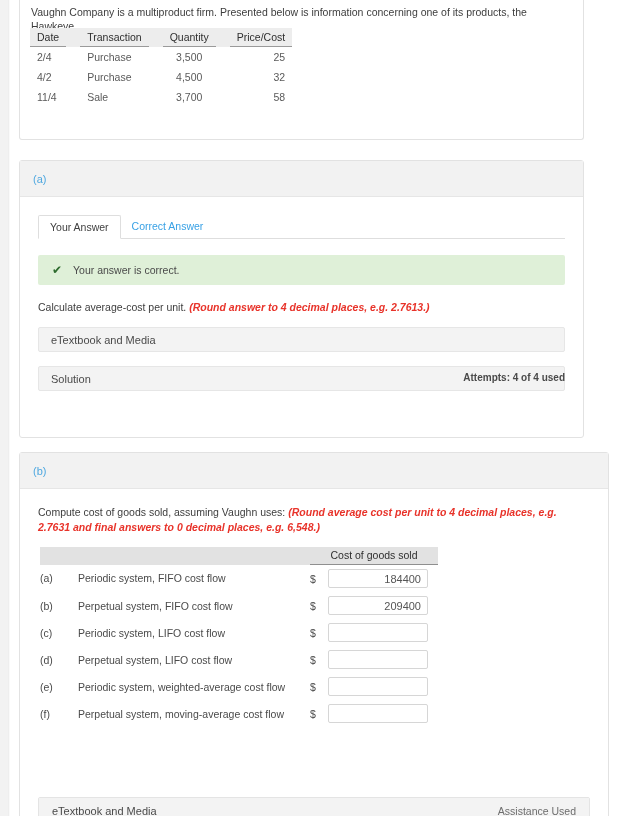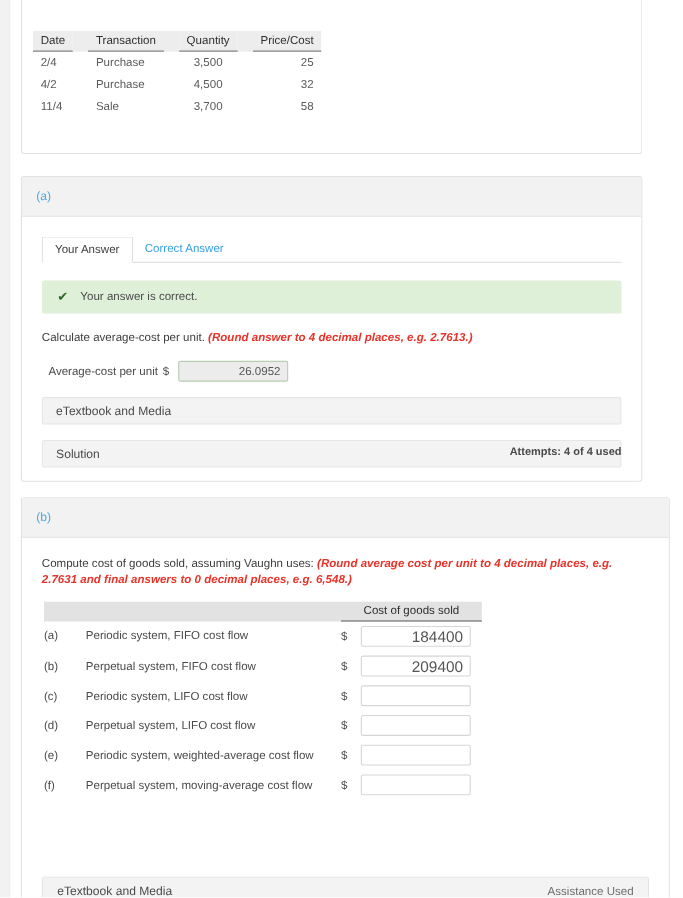--- a/index.html
+++ b/index.html
@@ -148,21 +148,21 @@
     color: #555;
     font-family: "Liberation Sans", sans-serif;
     padding-right: 6px;
     border-radius: 2px;
   }
   input.blank {
     width: 100px; height: 19px;
     border: 1px solid #d6d6d6;
     background: #ffffff;
     text-align: right;
-    font-size: 14px;
+    font-size: 11px;
     color: #555;
     font-family: "Liberation Sans", sans-serif;
     padding-right: 6px;
     border-radius: 2px;
   }
 
   .accordion {
     margin: 14px 18px 0 18px;
     height: 25px;
     background: #f3f3f3;
@@ -225,20 +225,21 @@
   .assistance { font-size: 10.5px; color: #6d6d6d; }
 </style>
 </head>
 <body>
 
 <div class="page">
   <div class="left-gutter"></div>
   <div class="content-col">
 
     <div class="card" id="card-problem">
+      <div class="problem-text">Vaughn Company is a multiproduct firm. Presented below is information concerning one of its products, the Hawkeye.</div>
       <table class="data-table">
         <thead>
           <tr>
             <th>Date</th>
             <th class="h-pad"></th>
             <th>Transaction</th>
             <th class="h-pad"></th>
             <th>Quantity</th>
             <th class="h-pad"></th>
             <th>Price/Cost</th>
@@ -290,25 +291,20 @@
         <div class="alert-success">
           <span class="check-icon">✔</span>
           <span class="alert-text">Your answer is correct.</span>
         </div>
 
         <div class="q-text">
           <span>Calculate average-cost per unit.</span>
           <span class="hint">(Round answer to 4 decimal places, e.g. 2.7613.)</span>
         </div>
 
-        <div class="answer-row">
-          <span class="answer-label">Average-cost per unit</span>
-          <span class="dollar">$</span>
-          <input class="ans" type="text" readonly="" value="26.0952" style="">
-        </div>
 
         <div class="accordion">eTextbook and Media</div>
         <div class="accordion">Solution</div>
 
         <div class="attempts">Attempts: 4 of 4 used</div>
       </div>
     </div>
 
     <div class="card" id="card-b">
       <div class="part-header">

